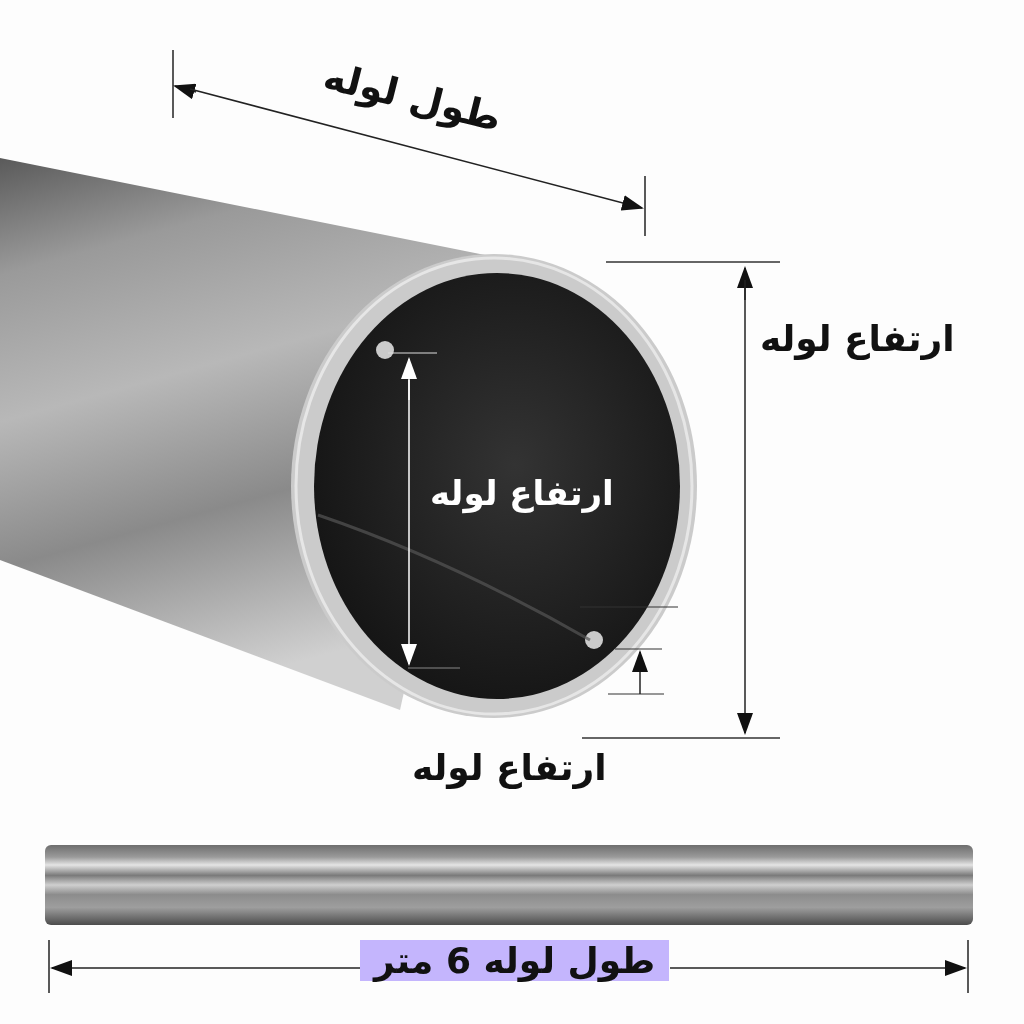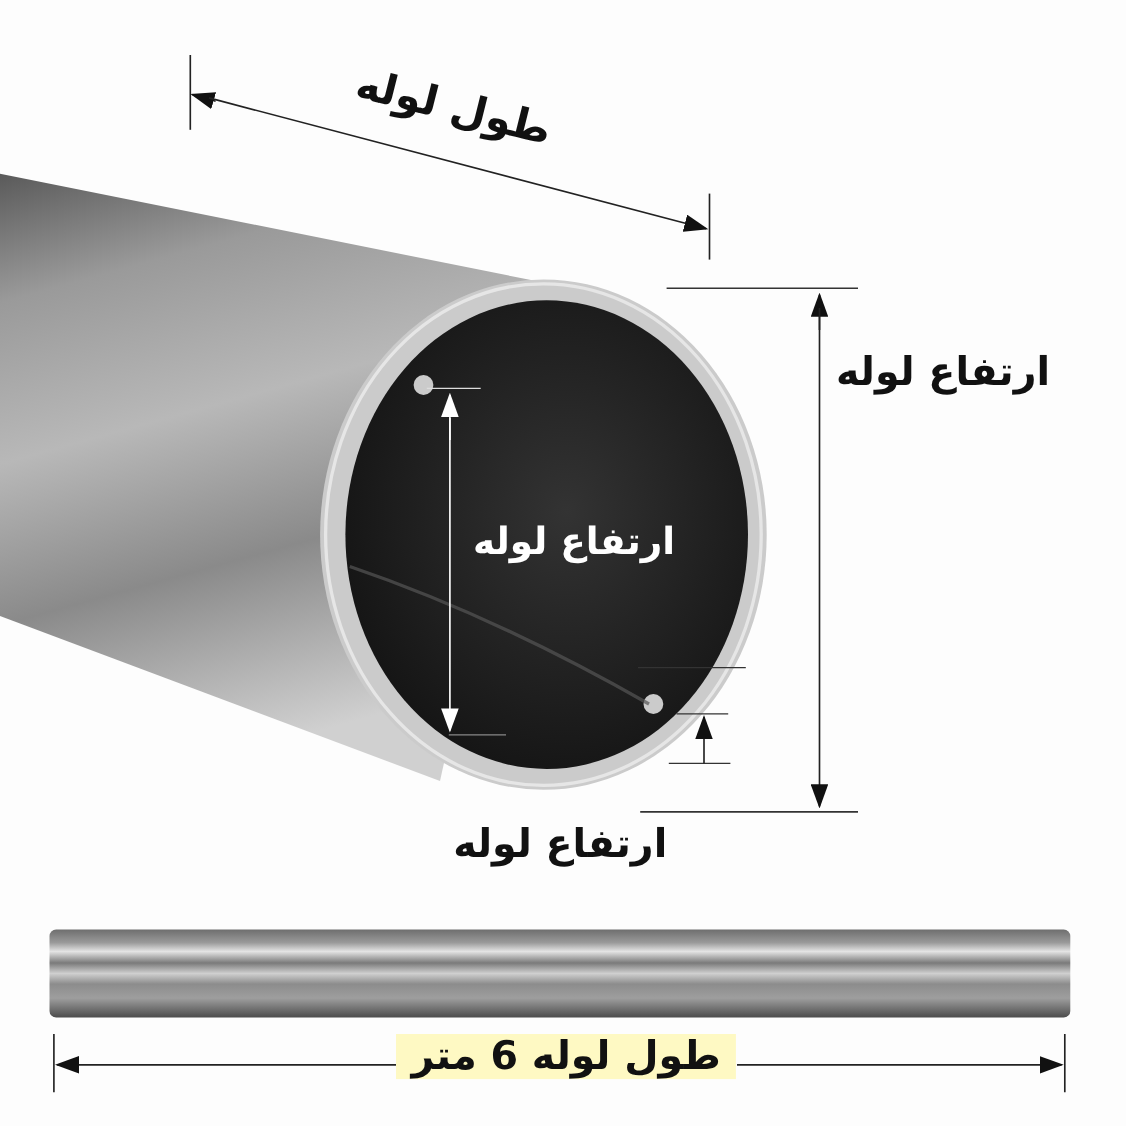--- a/index.html
+++ b/index.html
@@ -5,21 +5,21 @@
   html,body{margin:0;padding:0;background:#fdfdfd;}
   body{width:1024px;height:1024px;position:relative;overflow:hidden;font-family:"DejaVu Sans",sans-serif;}
   svg#diagram{position:absolute;left:0;top:0;}
   .lbl{position:absolute;font-family:"DejaVu Sans",sans-serif;font-weight:bold;direction:rtl;white-space:nowrap;}
   .dark{color:#111111;}
   .light{color:#ffffff;}
   #lbl-top{left:322px;top:75px;font-size:38px;transform:rotate(14deg);transform-origin:center;}
   #lbl-right{left:760px;top:318px;font-size:36px;}
   #lbl-inner{left:430px;top:473px;font-size:34px;}
   #lbl-thick{left:412px;top:747px;font-size:36px;}
-  #lbl-bottom{left:360px;top:940px;font-size:36px;background:#fef9c3;padding:0 14px;}
+  #lbl-bottom{left:360px;top:940px;font-size:36px;background:#c4b5fd;padding:0 14px;}
 </style>
 </head>
 <body>
 
 <svg id="diagram" width="1024" height="1024" viewBox="0 0 1024 1024">
   <defs>
     <linearGradient id="bodyGrad" x1="0" y1="0" x2="0.25" y2="1">
       <stop offset="0" stop-color="#5a5a5a"></stop>
       <stop offset="0.2" stop-color="#9a9a9a"></stop>
       <stop offset="0.45" stop-color="#b8b8b8"></stop>

